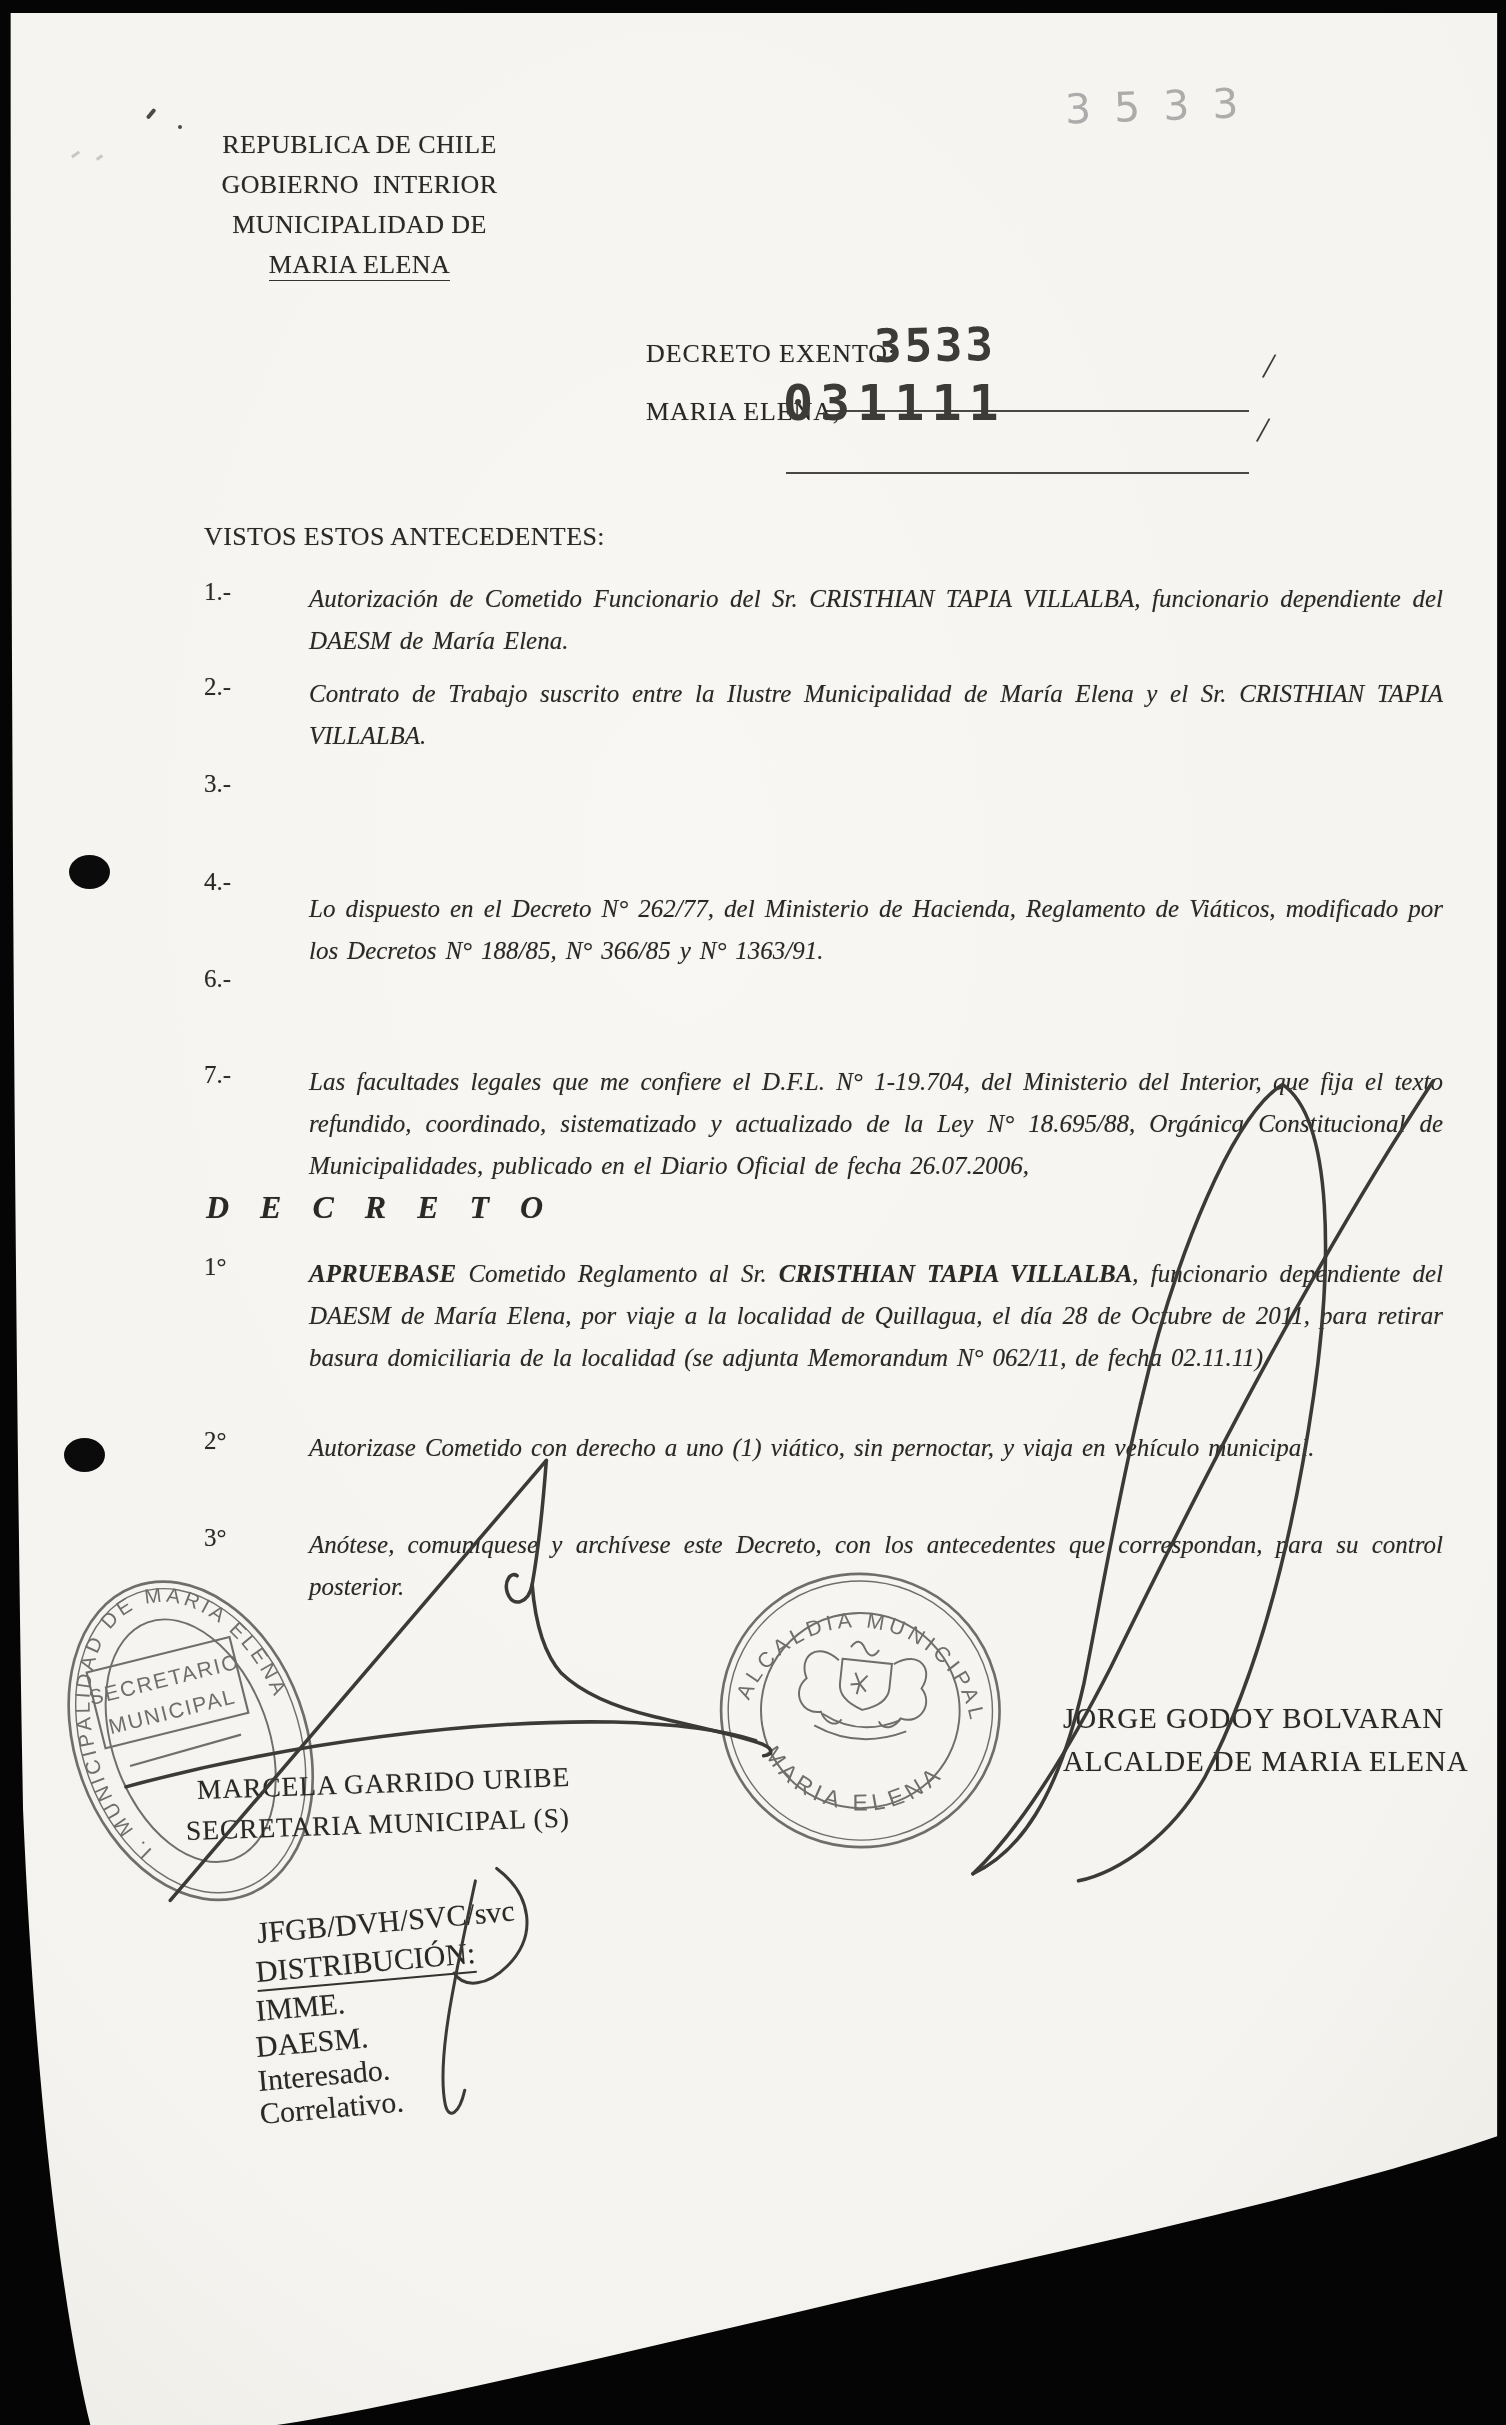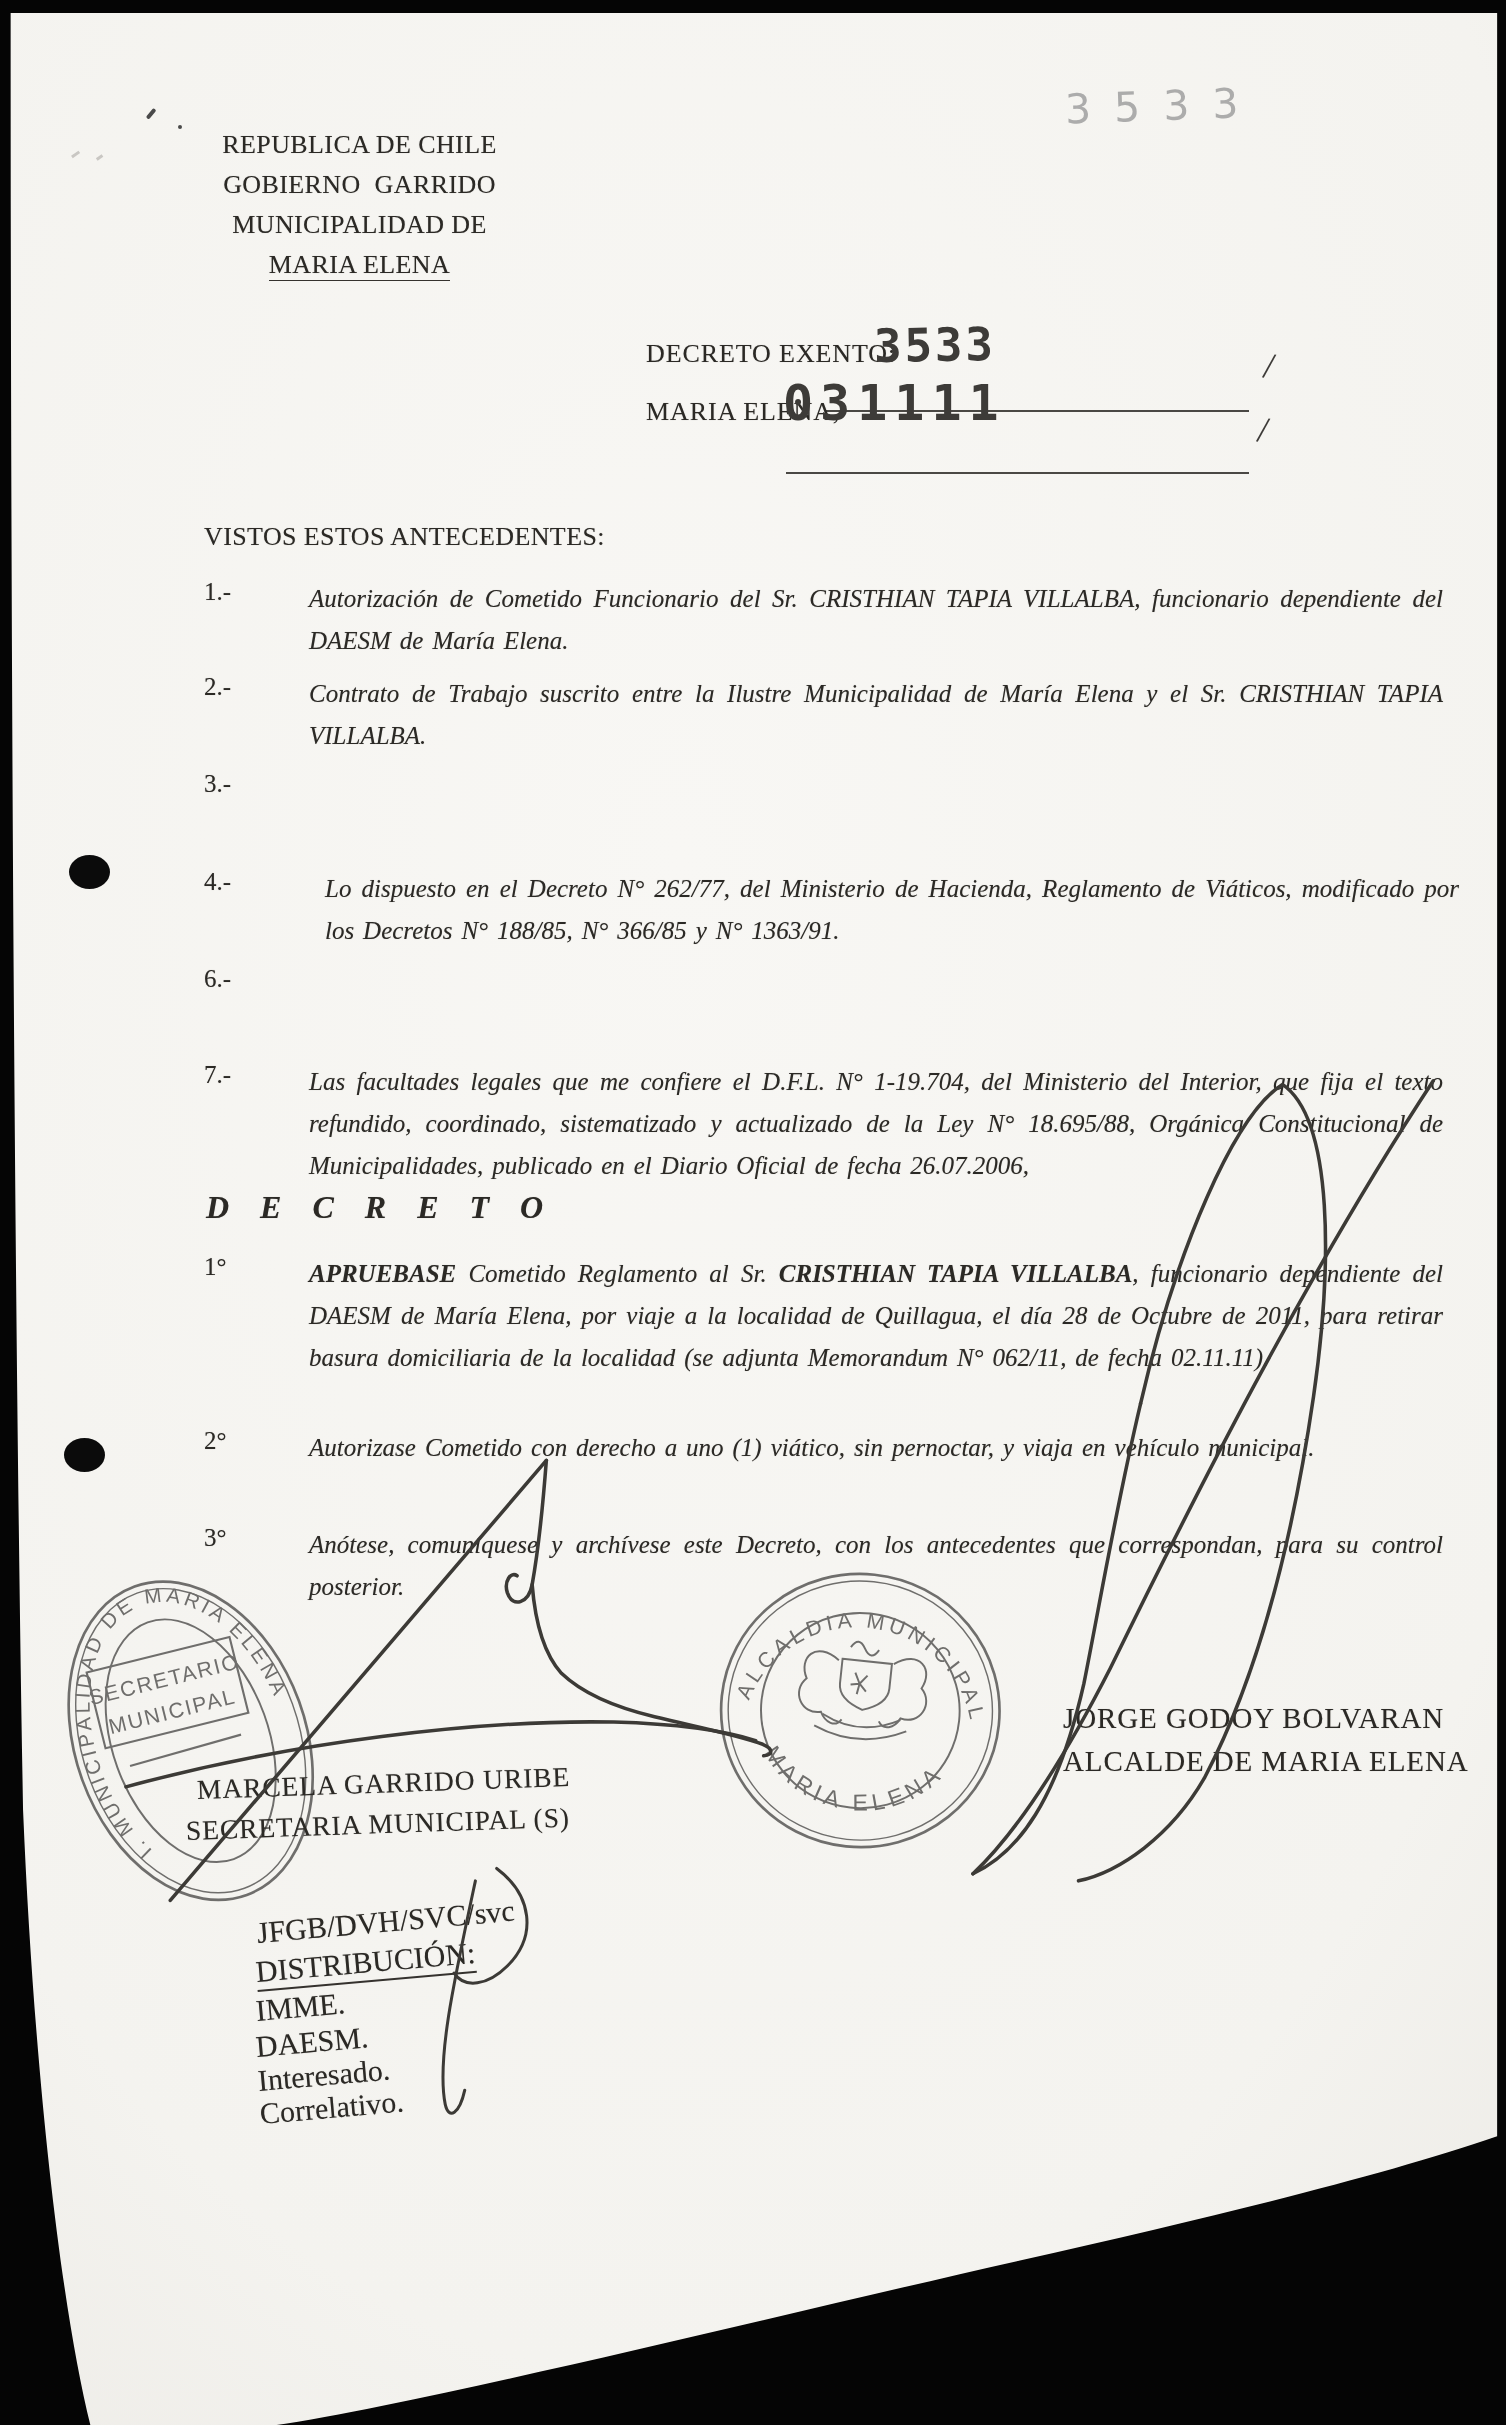--- a/index.html
+++ b/index.html
@@ -108,21 +108,21 @@
     <div class="speck" style="left:145px;top:112px;width:11.5px;height:3.5px;transform:rotate(-50deg);border-radius:1.8px;"></div>
     <div class="speck" style="left:178px;top:125px;width:4.4px;height:4.4px;border-radius:50%;"></div>
     <div class="speck-light" style="left:71px;top:153px;width:9px;height:2.7px;transform:rotate(-35deg);"></div>
     <div class="speck-light" style="left:96px;top:156px;width:7px;height:2.7px;transform:rotate(-35deg);"></div>
 
     <div class="punch-dot" style="left:69px;top:855px;"></div>
     <div class="punch-dot" style="left:64px;top:1438px;"></div>
 
     <div class="abs letterhead ink" style="left:182px;top:125px;">
       <div>REPUBLICA DE CHILE</div>
-      <div style="word-spacing:7px;">GOBIERNO GARRIDO</div>
+      <div style="word-spacing:7px;">GOBIERNO INTERIOR</div>
       <div>MUNICIPALIDAD DE</div>
       <div><span class="lh-underline">MARIA ELENA</span></div>
     </div>
 
     <div class="abs doc-label ink" style="left:646px;top:339px;">DECRETO EXENTO:</div>
     <div class="abs stamp-digits digits-a" style="left:874px;top:318px;">3533</div>
     <div class="abs fill-line" style="left:825px;top:410px;width:424px;"></div>
     <div class="abs slash" style="left:1264px;top:344px;">/</div>
 
     <div class="abs doc-label ink" style="left:646px;top:397px;">MARIA ELENA,</div>
@@ -134,21 +134,21 @@
 
     <span class="para-num ink" style="top:578px;">1.-</span>
     <div class="para ink" style="top:578px;">Autorización de Cometido Funcionario del Sr. CRISTHIAN TAPIA VILLALBA, funcionario dependiente del DAESM de María Elena.</div>
 
     <span class="para-num ink" style="top:673px;">2.-</span>
     <div class="para ink" style="top:673px;">Contrato de Trabajo suscrito entre la Ilustre Municipalidad de María Elena y el Sr. CRISTHIAN TAPIA VILLALBA.</div>
 
     <span class="para-num ink" style="top:770px;">3.-</span>
 
     <span class="para-num ink" style="top:868px;">4.-</span>
-    <div class="para ink" style="top:868px;margin-left:16px;">Lo dispuesto en el Decreto N° 262/77, del Ministerio de Hacienda, Reglamento de Viáticos, modificado por los Decretos N° 188/85, N° 366/85 y N° 1363/91.</div>
+    <div class="para ink" style="top:888px;">Lo dispuesto en el Decreto N° 262/77, del Ministerio de Hacienda, Reglamento de Viáticos, modificado por los Decretos N° 188/85, N° 366/85 y N° 1363/91.</div>
 
     <span class="para-num ink" style="top:965px;">6.-</span>
 
     <span class="para-num ink" style="top:1061px;">7.-</span>
     <div class="para ink" style="top:1061px;">Las facultades legales que me confiere el D.F.L. N° 1-19.704, del Ministerio del Interior, que fija el texto refundido, coordinado, sistematizado y actualizado de la Ley N° 18.695/88, Orgánica Constitucional de Municipalidades, publicado en el Diario Oficial de fecha 26.07.2006,</div>
 
     <div class="abs decreto-title ink" style="left:206px;top:1189px;">D E C R E T O</div>
 
     <span class="para-num ink" style="top:1253px;">1°</span>
     <div class="para ink" style="top:1253px;">

